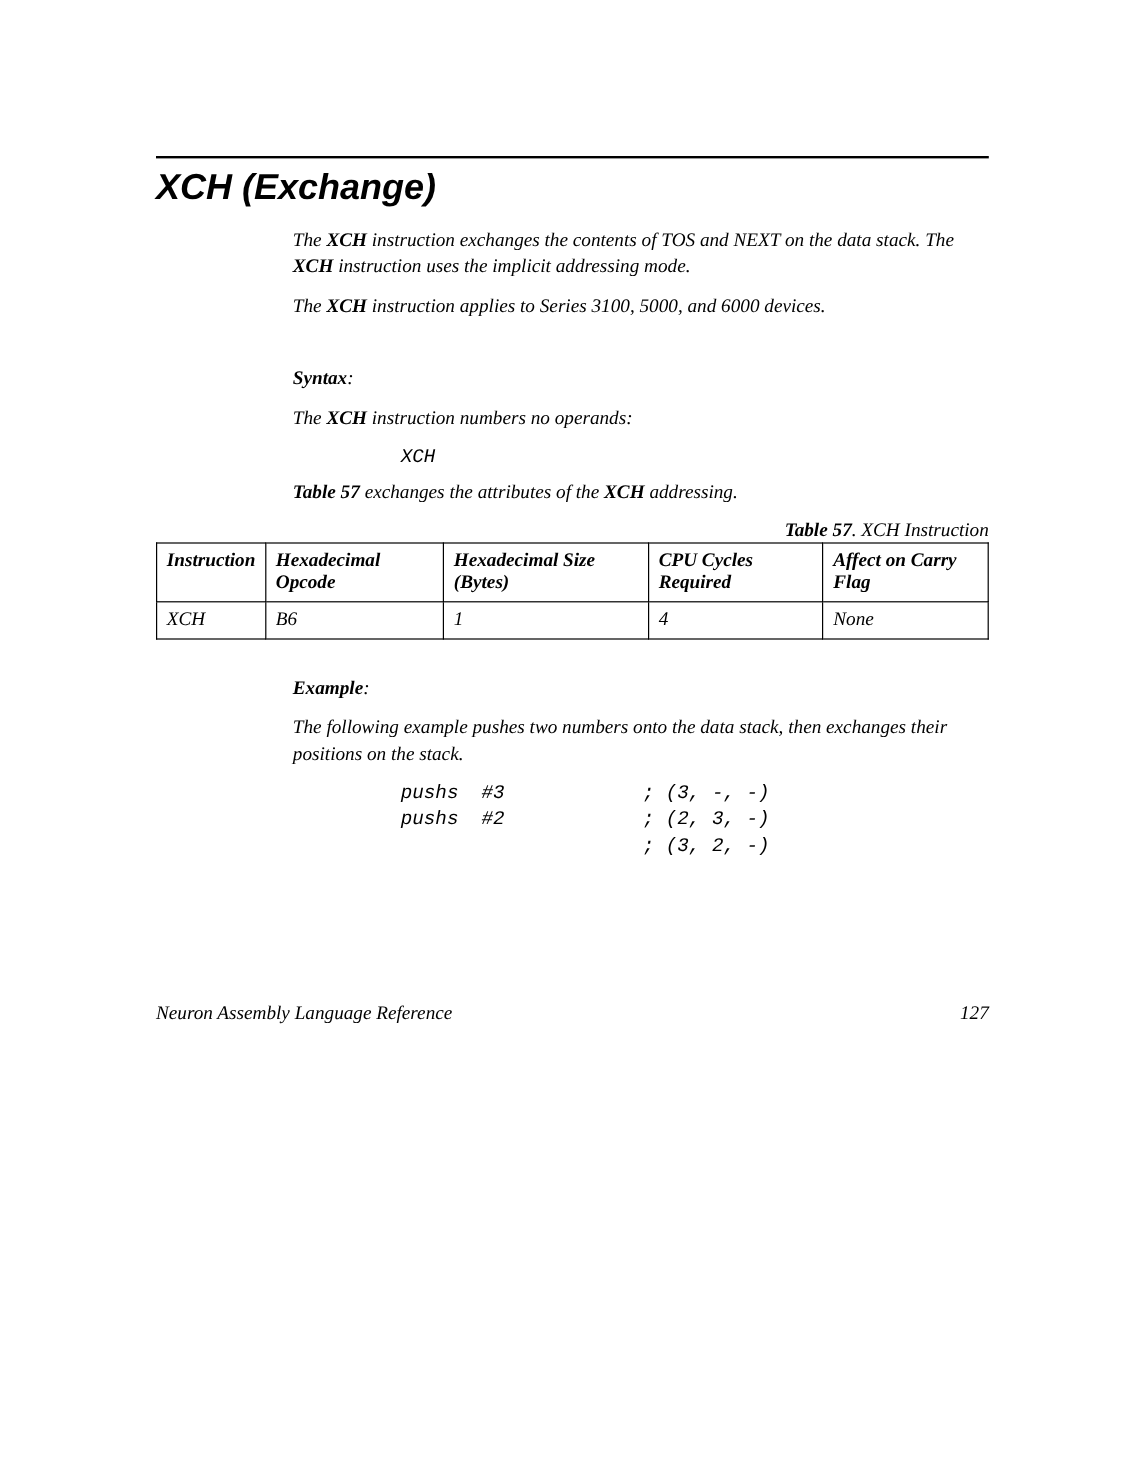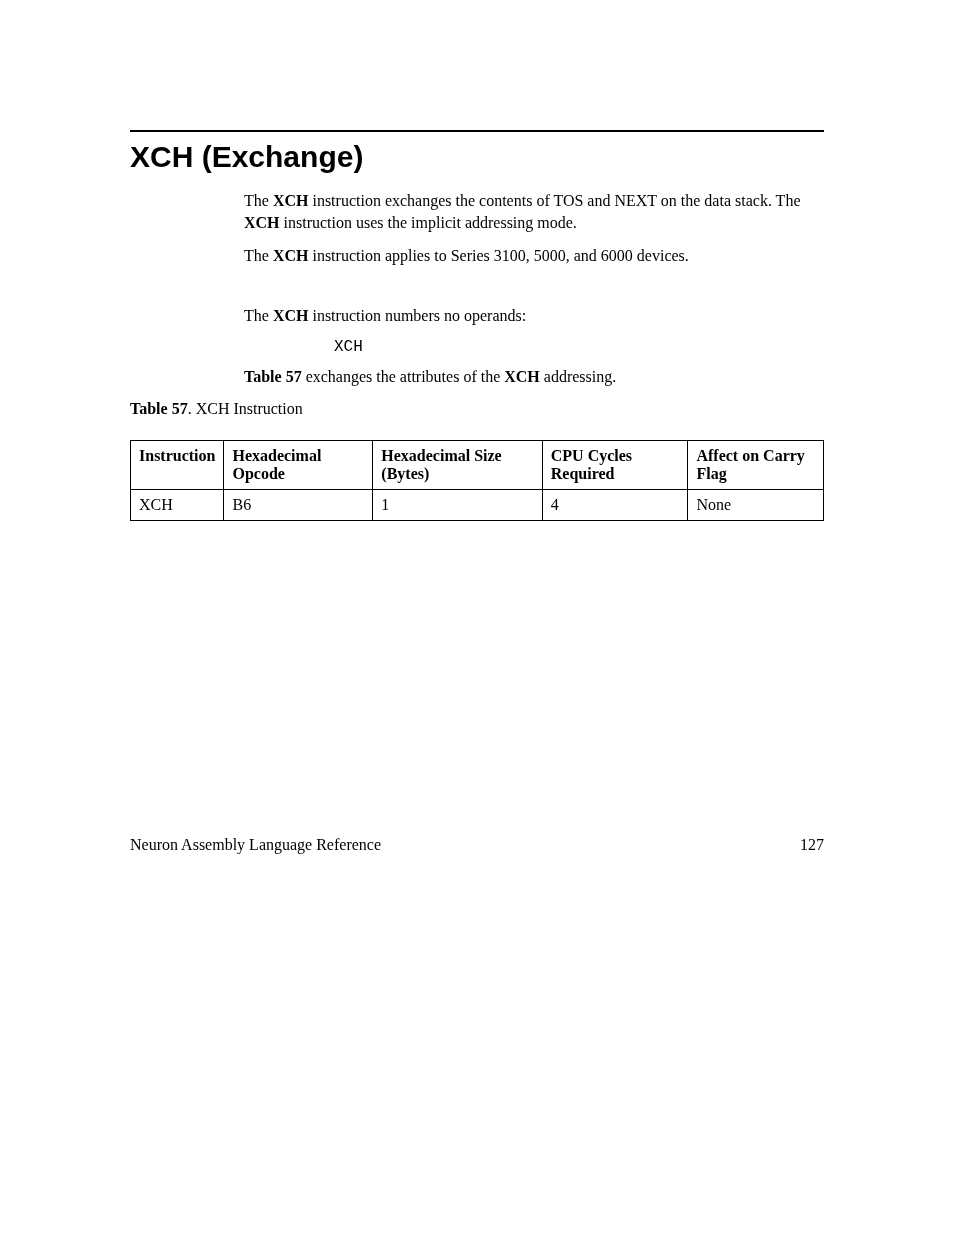--- a/index.html
+++ b/index.html
@@ -9,20 +9,21 @@
     background: #fff;
     margin: 0;
     padding: 0;
   }
   .page {
     width: 954px;
     height: 925px;
     box-sizing: border-box;
     padding: 130px 130px 60px 130px;
     position: relative;
+    font-style: italic;
   }
   .hr {
     border: none;
     border-top: 2px solid #000;
     margin: 0 0 8px 0;
   }
   h1 {
     font-family: Arial, Helvetica, sans-serif;
     font-weight: bold;
     font-size: 30px;
@@ -40,22 +41,22 @@
     margin: 4px 0 10px 90px;
     white-space: pre;
   }
   .code-block {
     font-family: 'Courier New', Courier, monospace;
     white-space: pre;
     margin: 6px 0 0 90px;
     line-height: 1.35;
   }
   .table-caption {
-    text-align: left;
-    margin: 10px 0 22px 0;
+    text-align: right;
+    margin: 10px 0 0 0;
   }
   table.instr {
     border-collapse: collapse;
     width: 100%;
     margin: 0 0 30px 0;
   }
   table.instr th, table.instr td {
     border: 1px solid #000;
     padding: 6px 8px;
     text-align: left;
@@ -89,20 +90,23 @@
     <p>
       <span>The </span><span class="b">XCH</span><span> instruction exchanges the contents of TOS and NEXT on the data stack.  The </span><span class="b">XCH</span><span> instruction uses the implicit addressing mode.</span>
     </p>
     <p>
       <span>The </span><span class="b">XCH</span><span> instruction applies to Series 3100, 5000, and 6000 devices.</span>
     </p>
 
     <div class="section-gap"></div>
 
     <p>
+      <span class="b">Syntax</span><span>:</span>
+    </p>
+    <p>
       <span>The </span><span class="b">XCH</span><span> instruction numbers no operands:</span>
     </p>
     <div class="code-indent">XCH</div>
 
     <p>
       <span class="b">Table 57</span><span> exchanges the attributes of the </span><span class="b">XCH</span><span> addressing.</span>
     </p>
   </div>
 
   <div class="table-caption">
@@ -121,18 +125,27 @@
     <tr>
       <td>XCH</td>
       <td>B6</td>
       <td>1</td>
       <td>4</td>
       <td>None</td>
     </tr>
   </tbody>
     </table>
 
+  <div class="body-indent">
+    <p>
+      <span class="b">Example</span><span>:</span>
+    </p>
+    <p>The following example pushes two numbers onto the data stack, then exchanges their positions on the stack.</p>
+    <div class="code-block">pushs  #3            ; (3, -, -)
+pushs  #2            ; (2, 3, -)
+                     ; (3, 2, -)</div>
+  </div>
 
   <div class="footer">
     <span>Neuron Assembly Language Reference</span>
     <span>127</span>
   </div>
 </div>
 
 </body></html>

